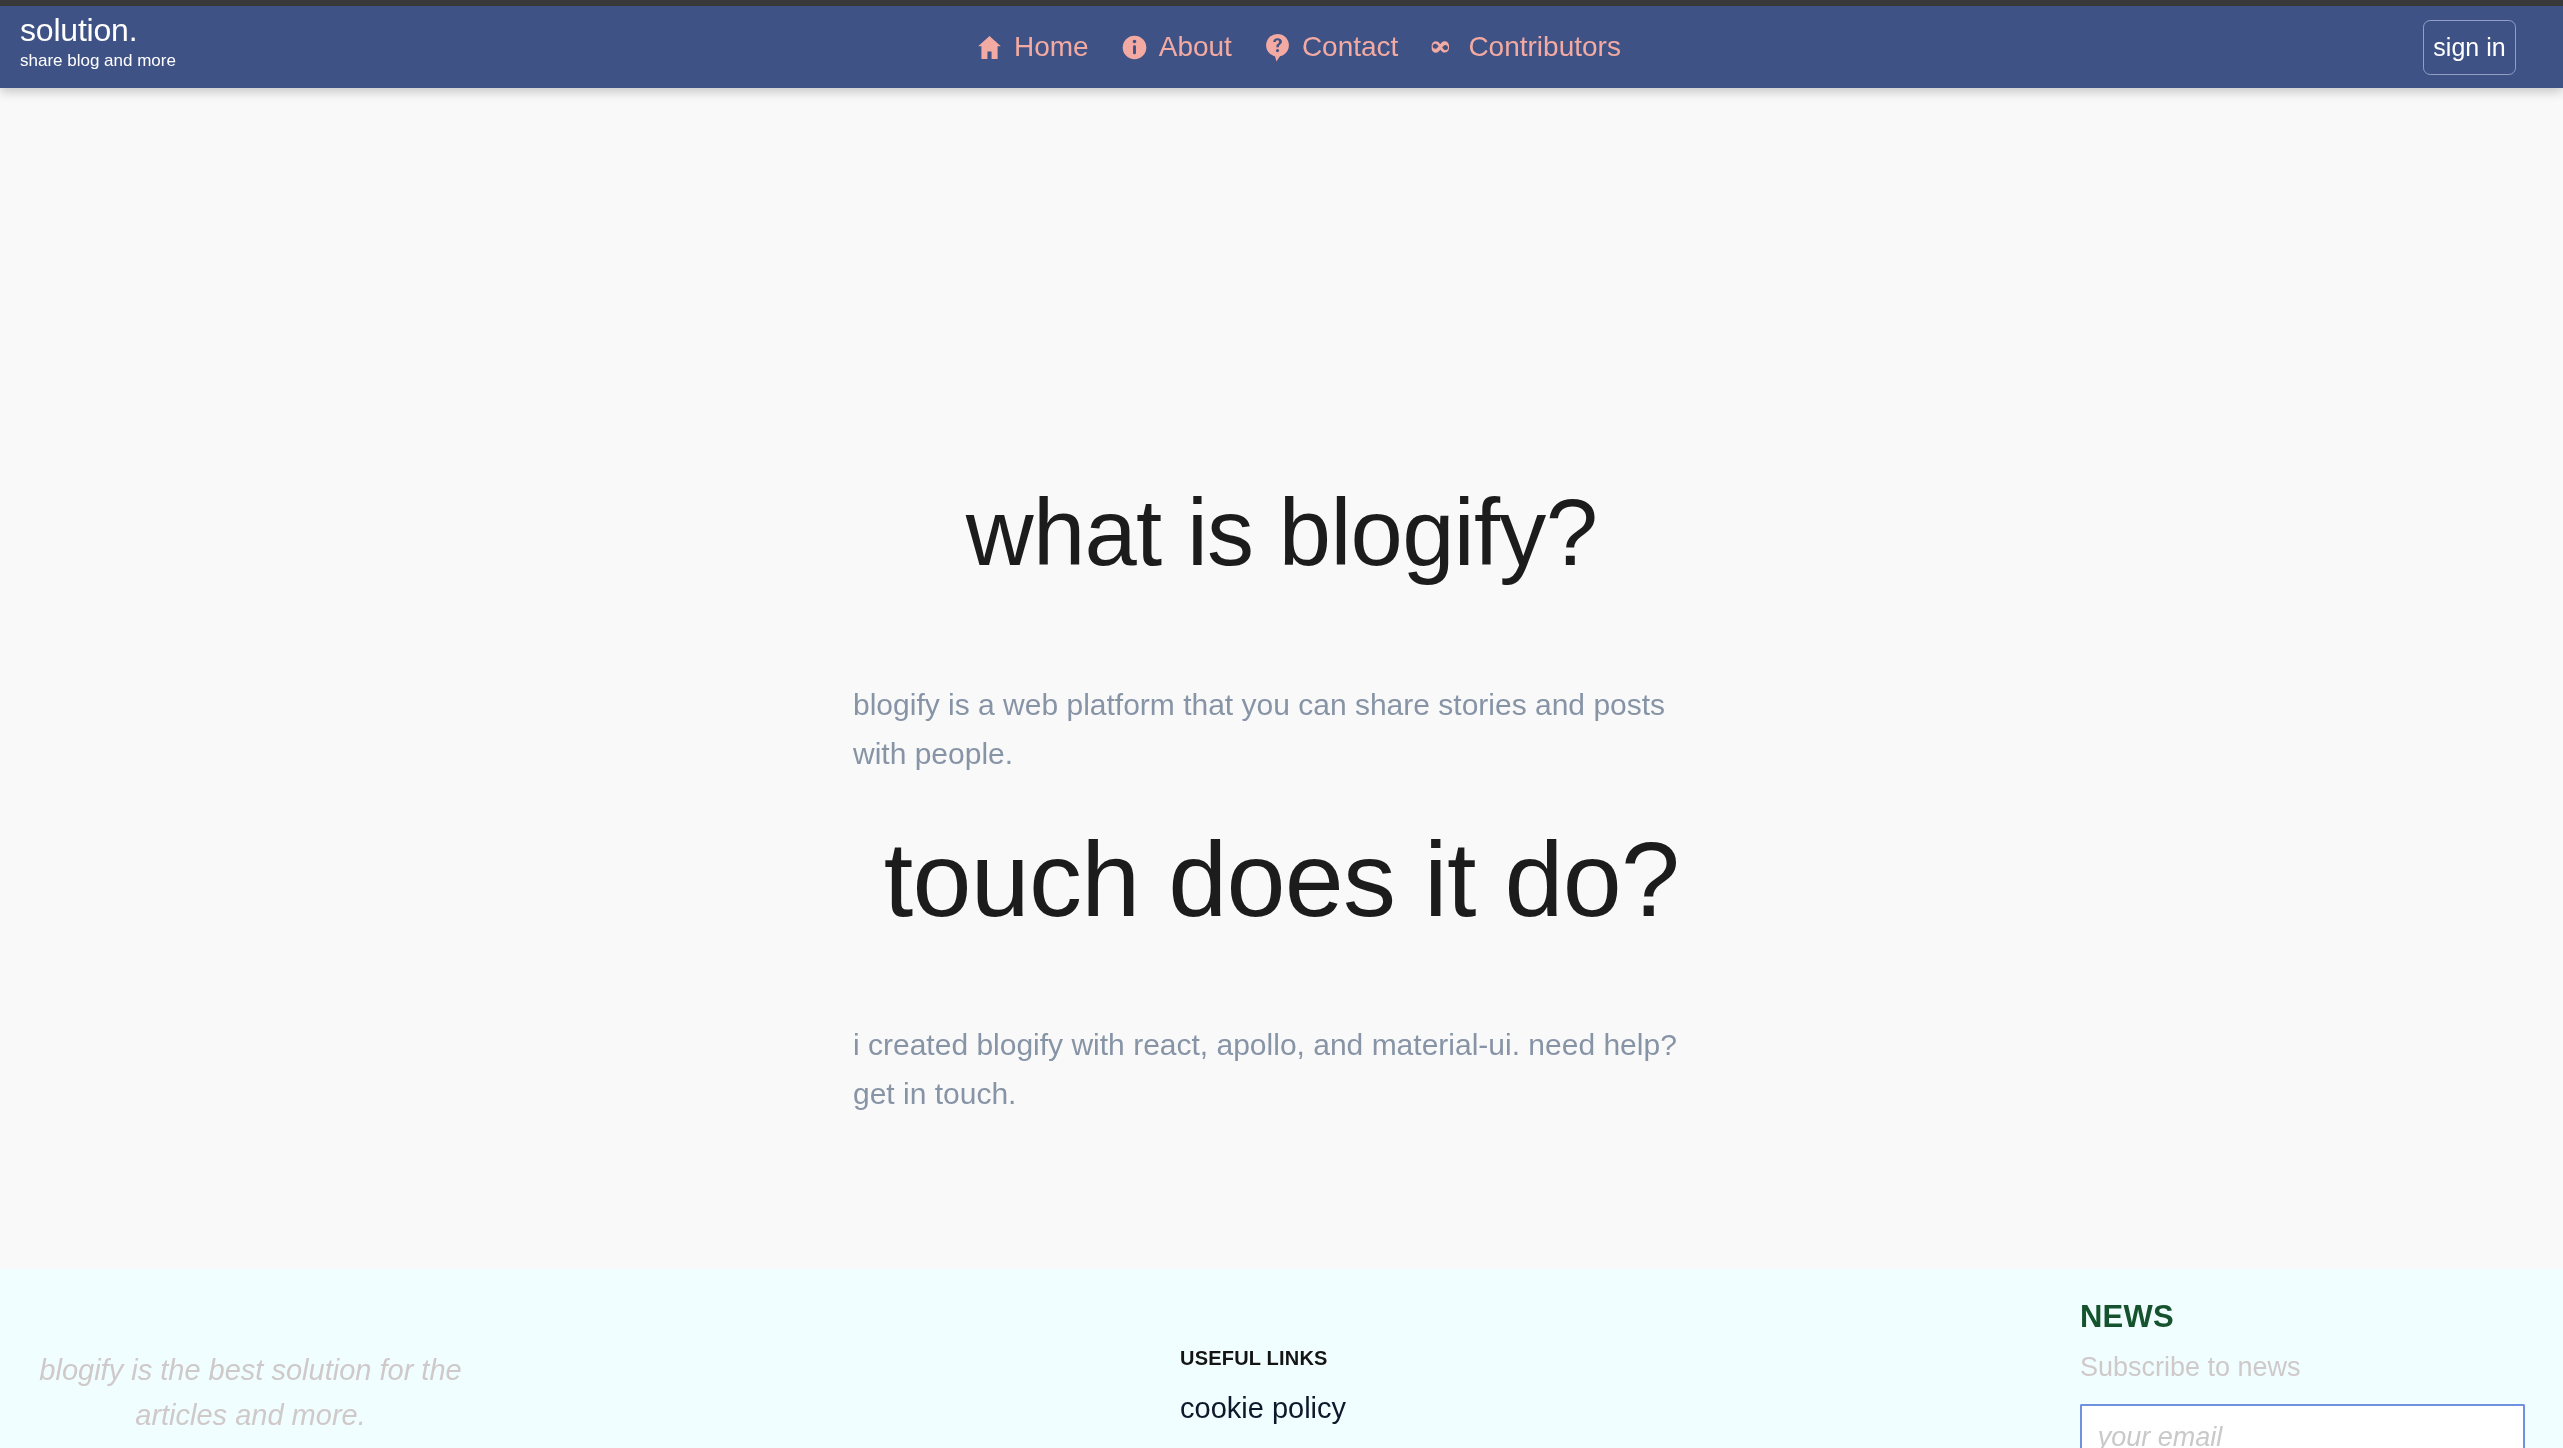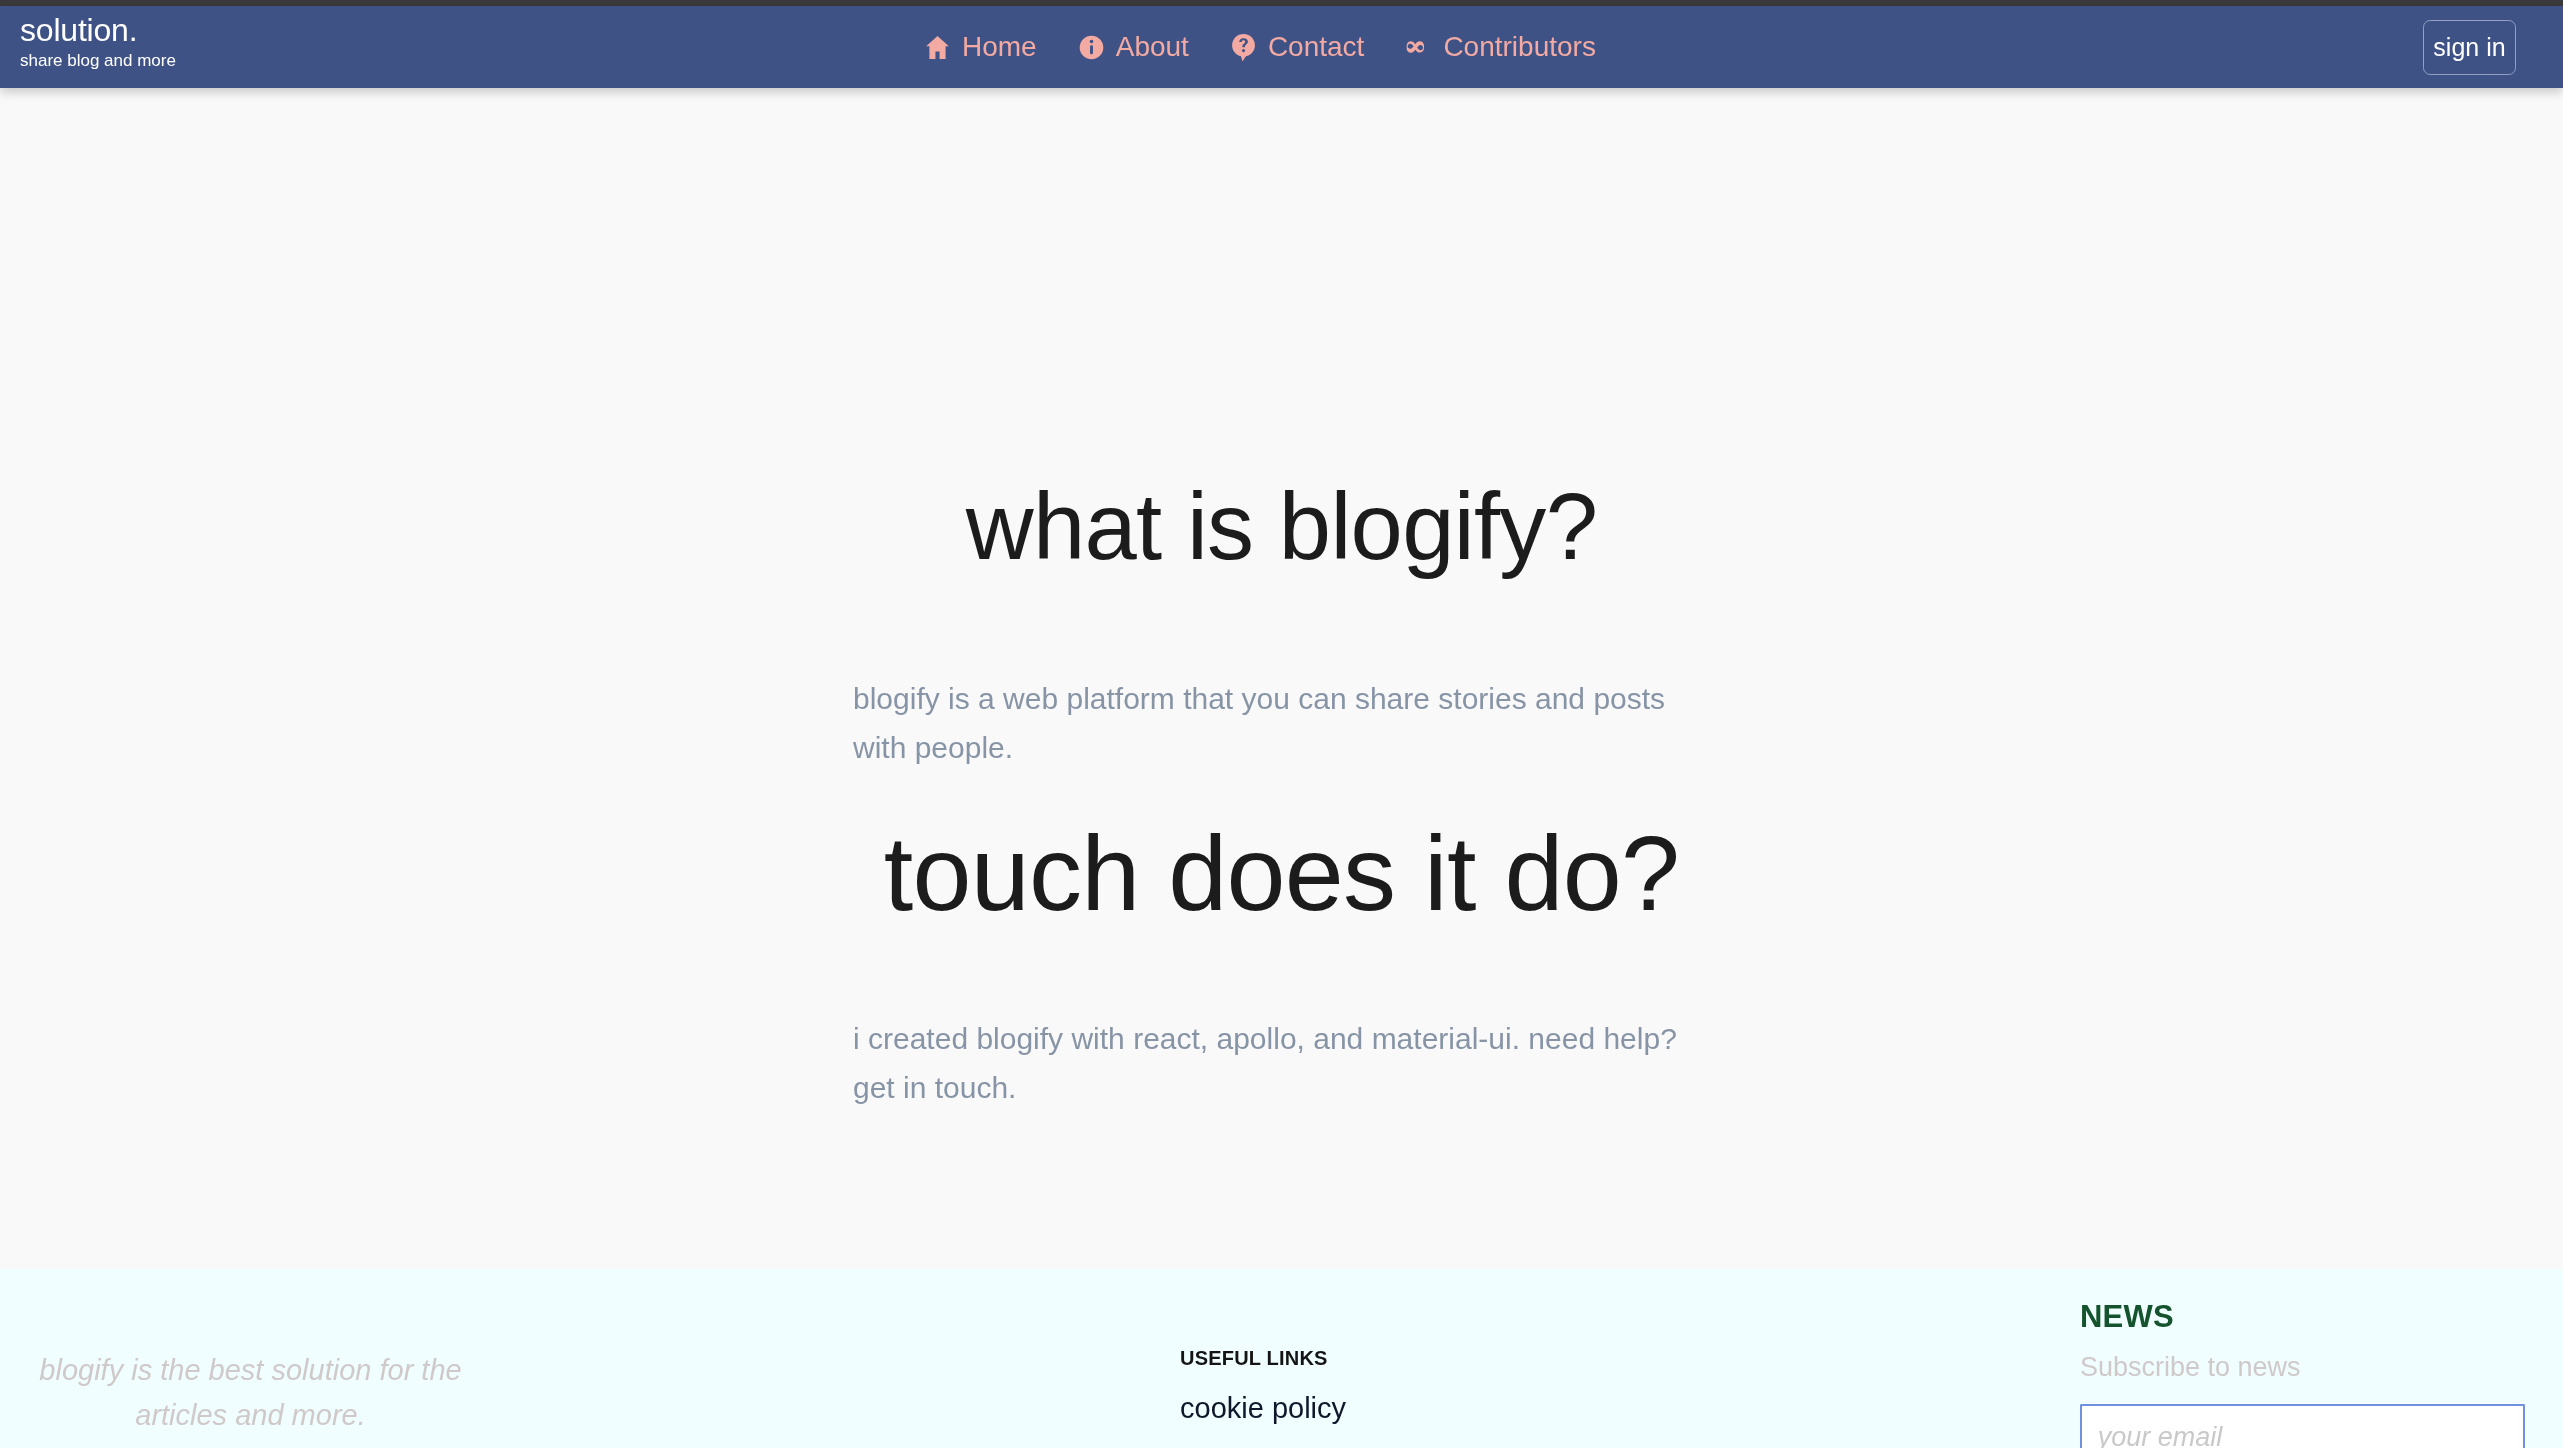--- a/index.html
+++ b/index.html
@@ -52,26 +52,26 @@
   .brand-sub {
     margin-top: 6.4px;
     font-size: 17px;
     font-weight: 400;
     line-height: 1.0;
     white-space: nowrap;
   }
 
   .nav {
     position: absolute;
-    left: 923px;
+    left: 975px;
     top: 0;
     height: 82px;
     display: flex;
     align-items: center;
-    gap: 40px;
+    gap: 31px;
     justify-content: flex-end;
   }
   .nav-item {
     display: flex;
     align-items: center;
     gap: 10px;
     color: #f2aaa2;
     font-size: 28px;
     font-weight: 400;
     line-height: 1;
@@ -109,21 +109,21 @@
     align-items: center;
     justify-content: center;
     cursor: pointer;
     padding: 0;
     box-sizing: border-box;
   }
 
   
   .main {
     position: absolute;
-    top: 83px; left: 0;
+    top: 89px; left: 0;
     width: 2076px;
     height: 1181px;
     background: #f9f9f9;
   }
 
   .hero-h1 {
     position: absolute;
     left: 0;
     width: 2563px;
     text-align: center;

